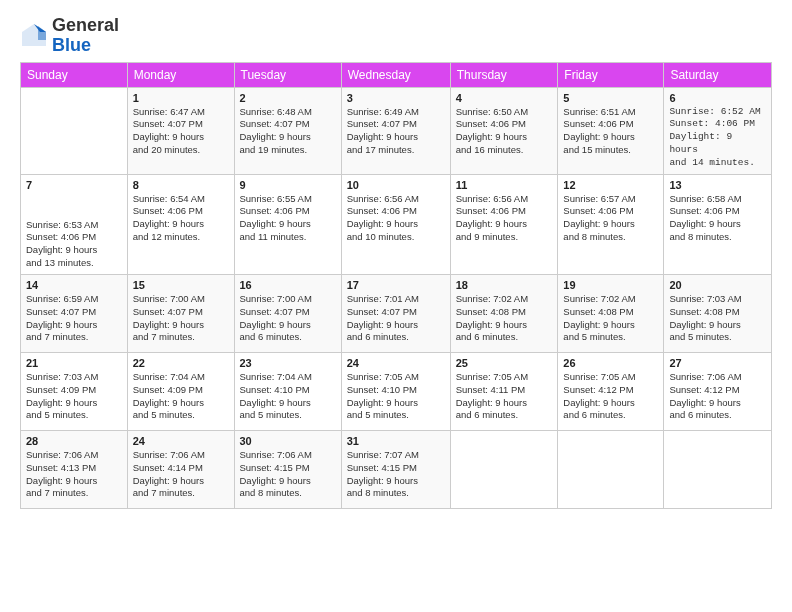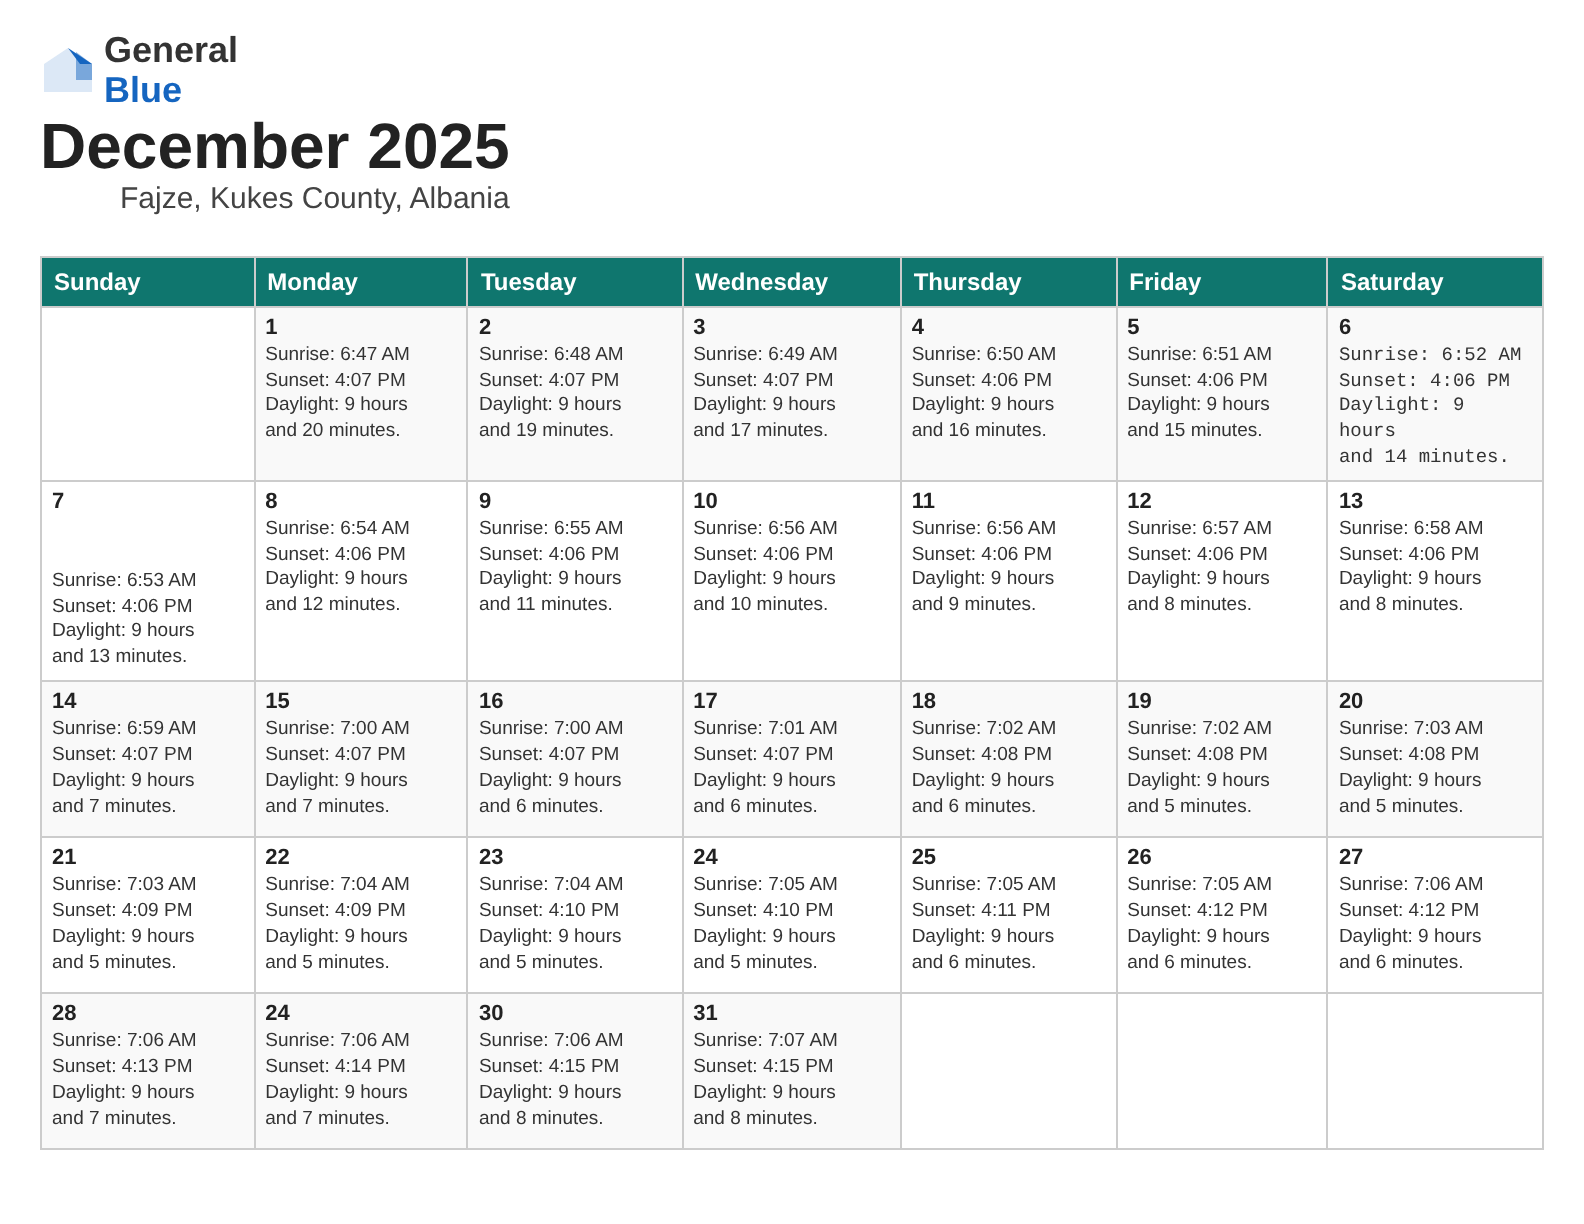--- a/index.html
+++ b/index.html
@@ -13,22 +13,21 @@
     .page {
       width: 792px;
       height: 612px;
       padding: 16px 20px;
       background: #fff;
     }
     .header {
       display: flex;
       justify-content: space-between;
       align-items: flex-start;
-      margin-bottom: 20px;
-      flex-direction: column;
+      margin-bottom: 6px;
     }
     .logo {
       display: flex;
       align-items: center;
       gap: 4px;
     }
     .logo-text {
       font-size: 18px;
       font-weight: bold;
       line-height: 1.1;
@@ -51,26 +50,26 @@
     .location {
       font-size: 15px;
       color: #444;
     }
     .calendar {
       width: 100%;
       border-collapse: collapse;
       font-size: 10.5px;
     }
     .calendar thead tr th {
-      background: #0f766e;
+      background: #d946ef;
       color: #fff;
       text-align: left;
       padding: 5px 6px;
       font-size: 12px;
-      font-weight: bold;
+      font-weight: normal;
       border: 1px solid #ccc;
     }
     .calendar tbody tr td {
       vertical-align: top;
       padding: 4px 5px;
       border: 1px solid #ccc;
       width: 113px;
       min-height: 75px;
       height: 78px;
       background: #fff;
@@ -101,24 +100,20 @@
     <div class="logo">
       <svg class="logo-icon" viewBox="0 0 28 28">
         <polygon points="14,2 26,10 26,24 2,24 2,10" fill="#1565c0" opacity="0.15"></polygon>
         <polygon points="18,4 26,10 26,18 18,18" fill="#1565c0" opacity="0.5"></polygon>
         <polygon points="14,2 26,10 20,10" fill="#1565c0"></polygon>
       </svg>
       <div class="logo-text">
         <span class="logo-general">General</span><br>
         <span class="logo-blue">Blue</span>
       </div>
-    </div>
-    <div class="title-block">
-      <div class="month-title">December 2025</div>
-      <div class="location">Fajze, Kukes County, Albania</div>
     </div>
   </div>
 
   <table class="calendar">
     <thead>
       <tr>
         <th>Sunday</th>
         <th>Monday</th>
         <th>Tuesday</th>
         <th>Wednesday</th>

